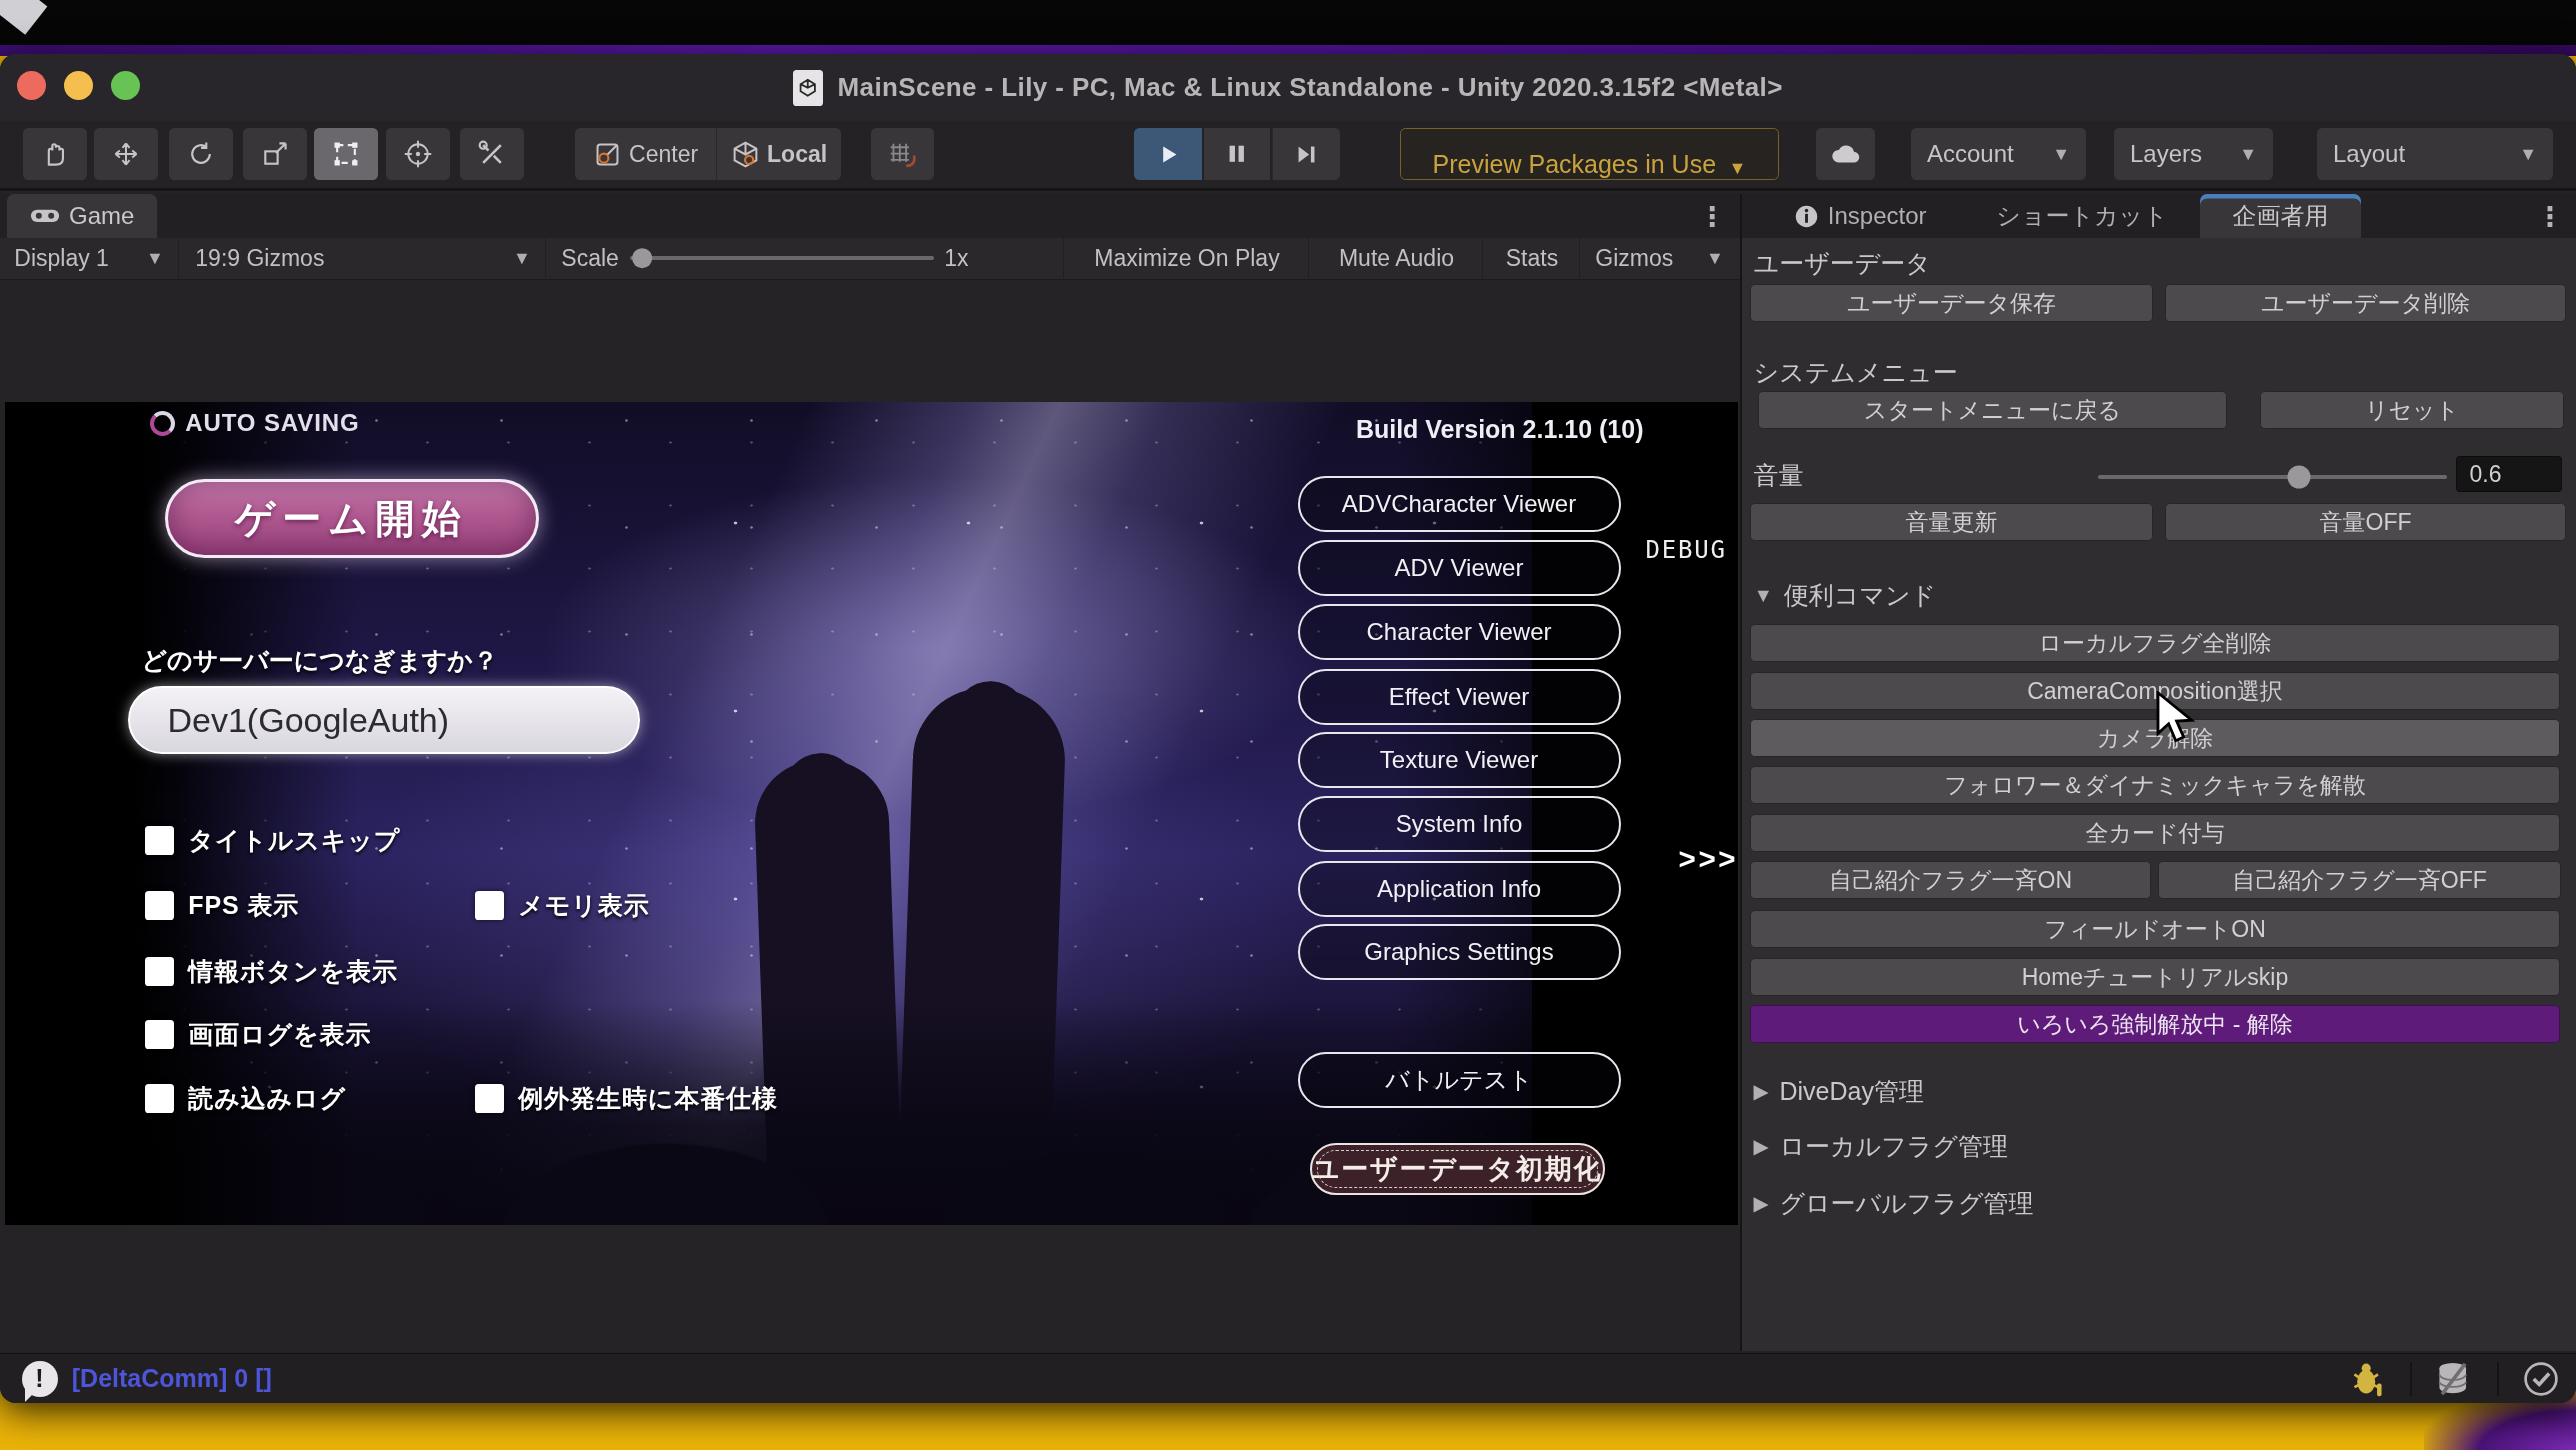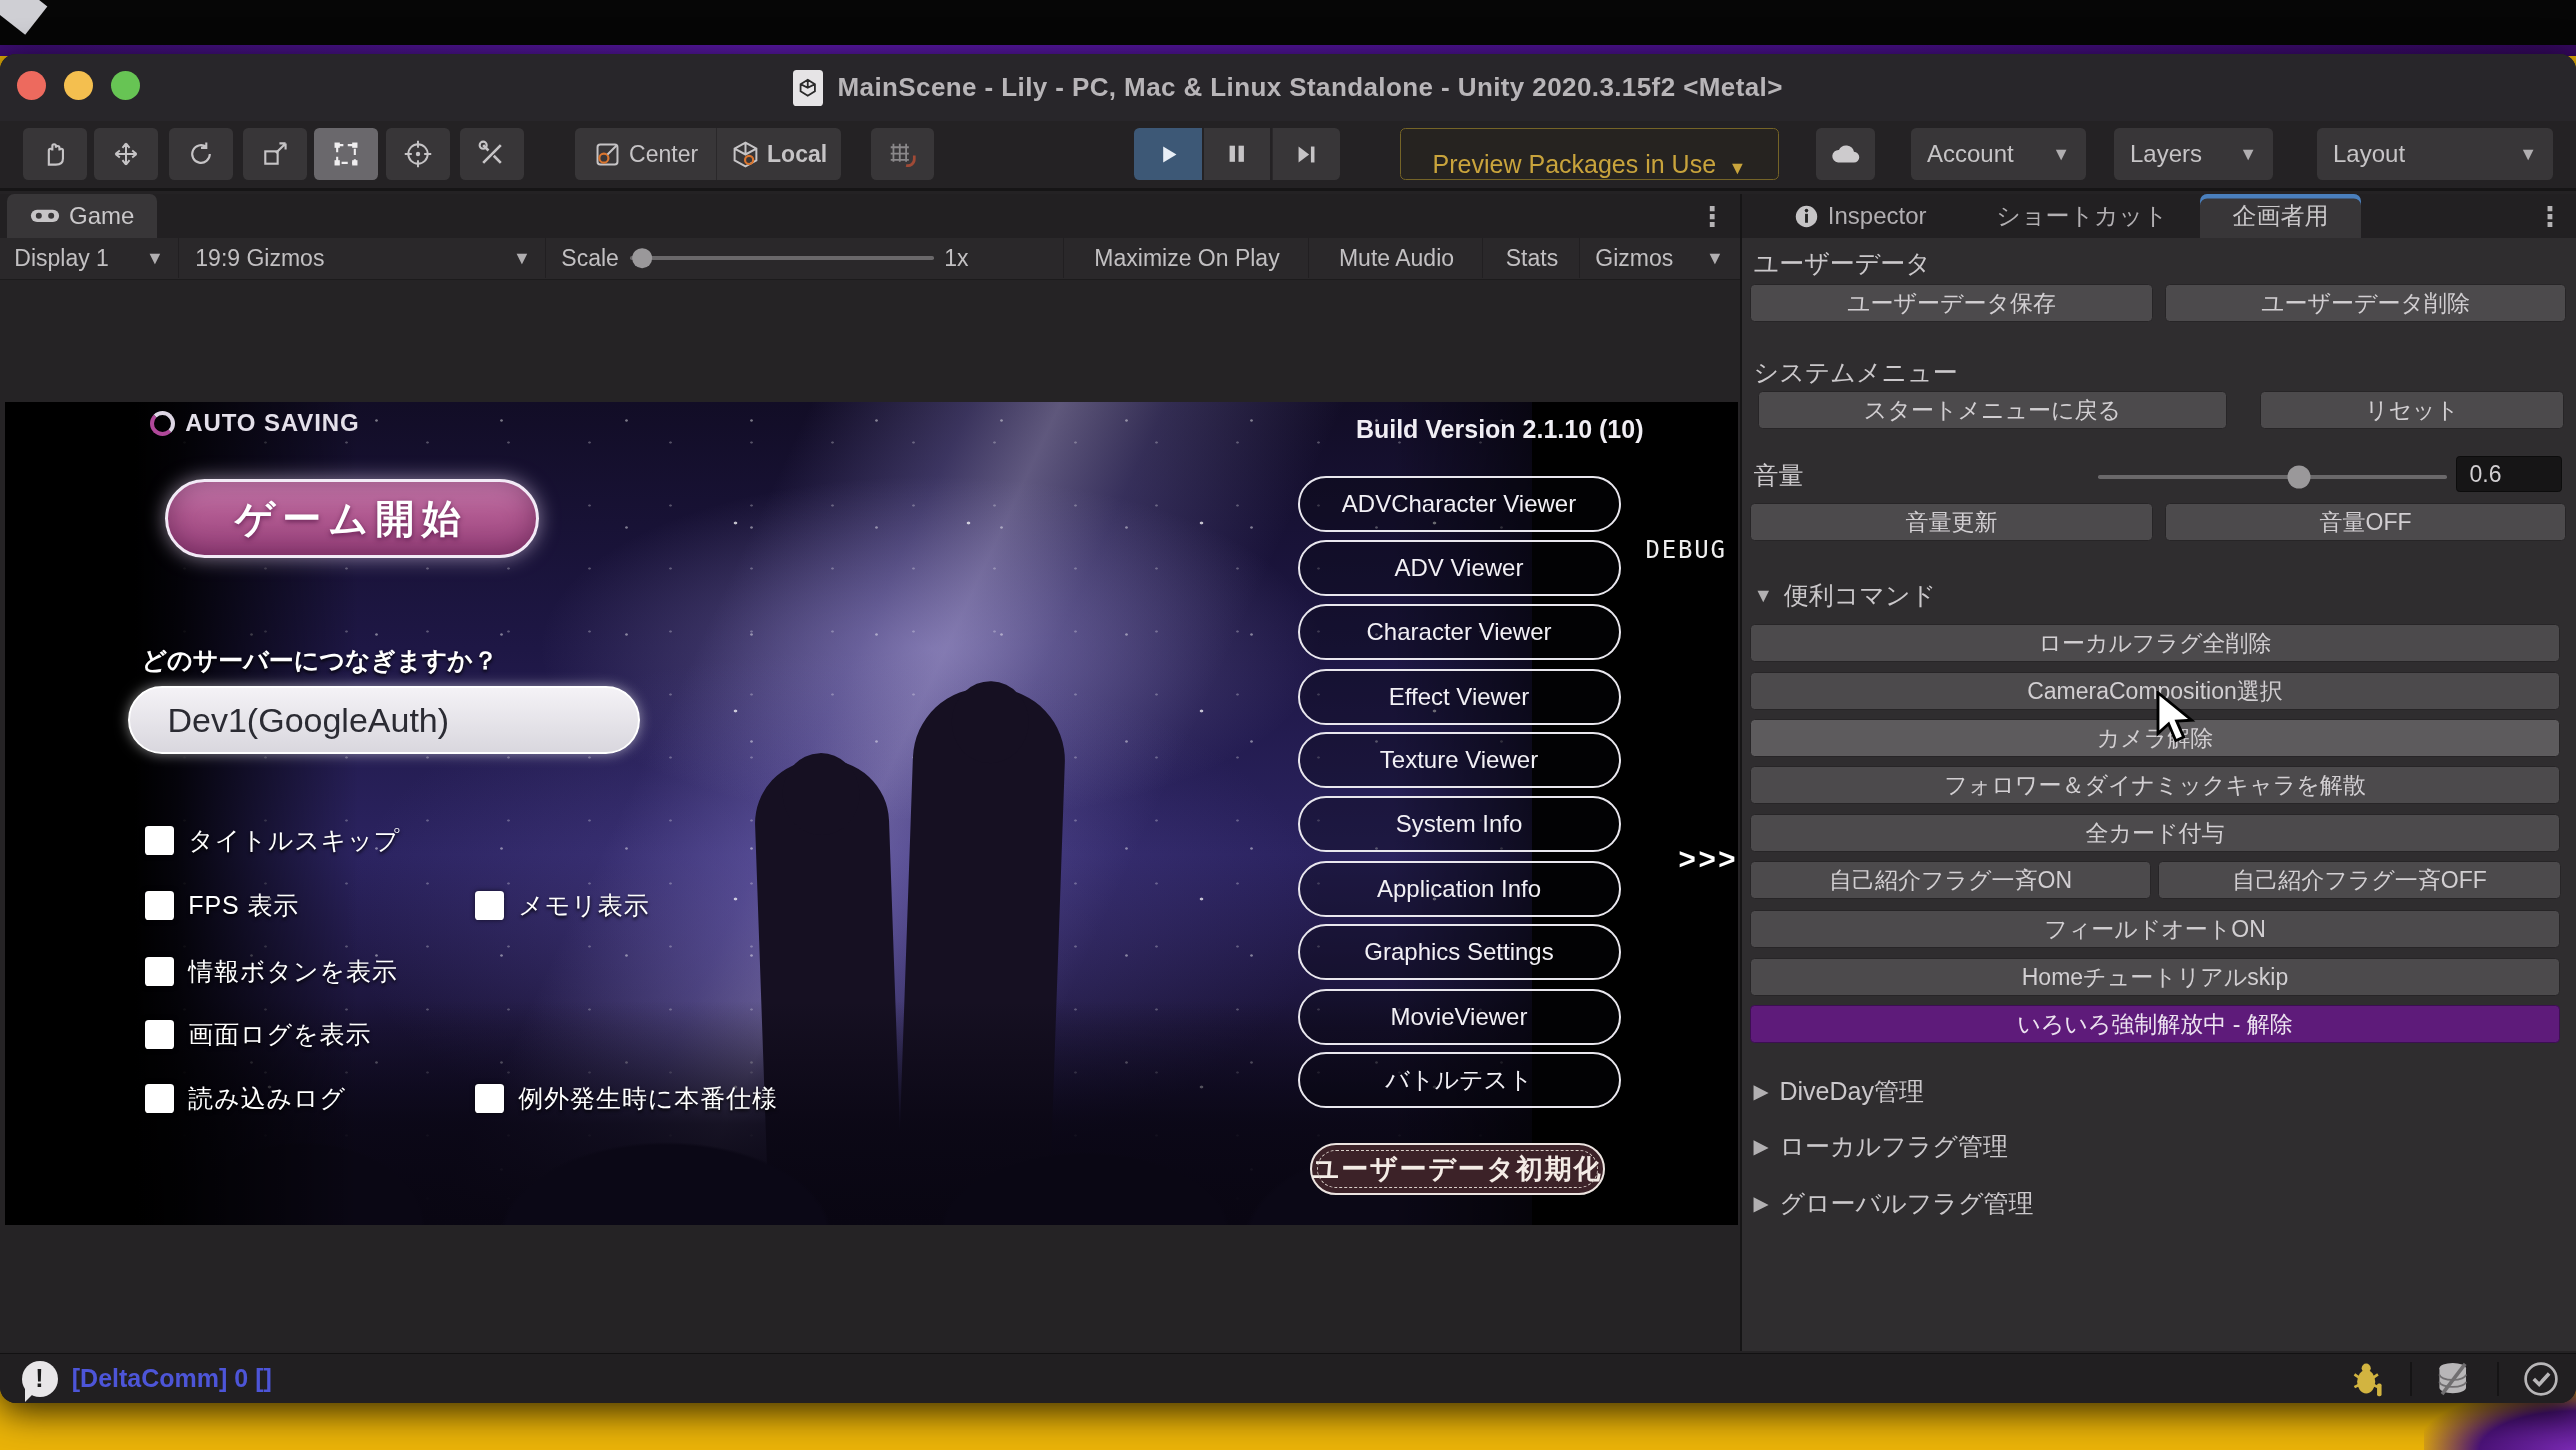--- a/index.html
+++ b/index.html
@@ -101,21 +101,21 @@
     border:3.6px solid #f2eaf6; box-shadow:0 0 19.7px rgba(240,220,250,.55), inset 0 0 27px rgba(60,10,50,.45);
     display:flex; align-items:center; justify-content:center; color:#fff; font-size:39px; font-weight:bold; letter-spacing:7.2px;
     text-shadow:0 1.8px 5.4px rgba(60,0,50,.6); }
   .server-q { position:absolute; left:137px; top:242px; color:#fff; font-size:25px; font-weight:bold; text-shadow:0 1.8px 3.6px #000; }
   .server-dd { position:absolute; left:123px; top:284px; width:512px; height:68px; border-radius:34px;
     background:linear-gradient(180deg,#f4f2f6,#d9d7de); border:2.7px solid #fff; box-shadow:0 0 12.5px rgba(255,255,255,.5);
     display:flex; align-items:center; padding-left:38px; color:#2b2b33; font-size:34px; }
 
   .cb-row { position:absolute; display:flex; align-items:center; gap:14.3px; }
   .cb-box { width:29.5px; height:29.5px; background:#fff; border-radius:3.6px; box-shadow:0 0 5.4px rgba(0,0,0,.6); }
-  .cb-label { color:#fff; font-size:25px; font-weight:normal; text-shadow:0 1.8px 3.6px #000; letter-spacing:0.9px; }
+  .cb-label { color:#fff; font-size:25px; font-weight:bold; text-shadow:0 1.8px 3.6px #000; letter-spacing:0.9px; }
 
   .pill { position:absolute; left:1293px; width:323px; height:56px; border-radius:29px; background:rgba(5,5,12,.35);
     border:2.7px solid #e9e7ee; display:flex; align-items:center; justify-content:center; color:#f2f0f5; font-size:24px; }
   .init-btn { position:absolute; left:1305px; top:741px; width:295px; height:52px; border-radius:26px;
     background:#3c2228; border:2.7px solid #ece4e0; outline:1.8px dashed #d8cfc8; outline-offset:-8px;
     display:flex; align-items:center; justify-content:center; color:#f4ece6; font-size:27px; font-weight:bold; letter-spacing:1.8px; }
   .debug-tag { position:absolute; left:1641px; top:134px; color:#eee; font-size:24px; letter-spacing:1.8px; font-family:"DejaVu Sans Mono",monospace; }
   .more-tag { position:absolute; left:1674px; top:440px; color:#fff; font-size:29.5px; font-weight:bold; letter-spacing:2.7px; }
 
   
@@ -398,23 +398,20 @@
           </div>
         <div class="pill" style="top:394px;">
             <span>System Info</span>
           </div>
         <div class="pill" style="top:459px;">
             <span>Application Info</span>
           </div>
         <div class="pill" style="top:522px;">
             <span>Graphics Settings</span>
           </div>
-        <div class="pill" style="top:587px;">
-            <span>MovieViewer</span>
-          </div>
         <div class="pill" style="top:650px;">
             <span>バトルテスト</span>
           </div>
 
         <div class="init-btn">
           <span>ユーザーデータ初期化</span>
         </div>
 
         <div class="debug-tag">DEBUG</div>
         <div class="more-tag">&gt;&gt;&gt;</div>

